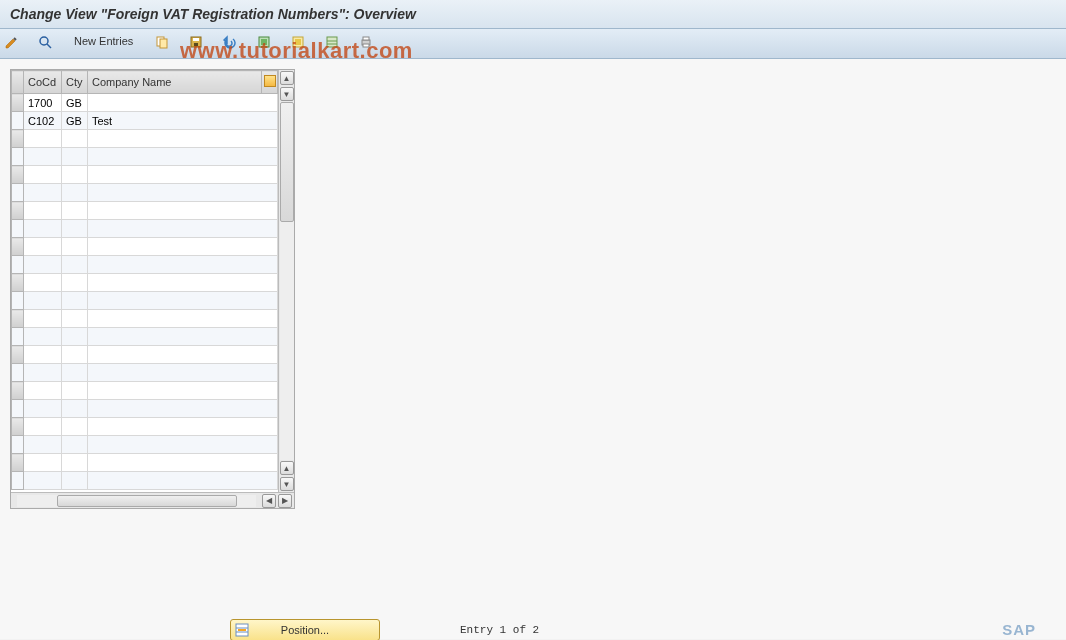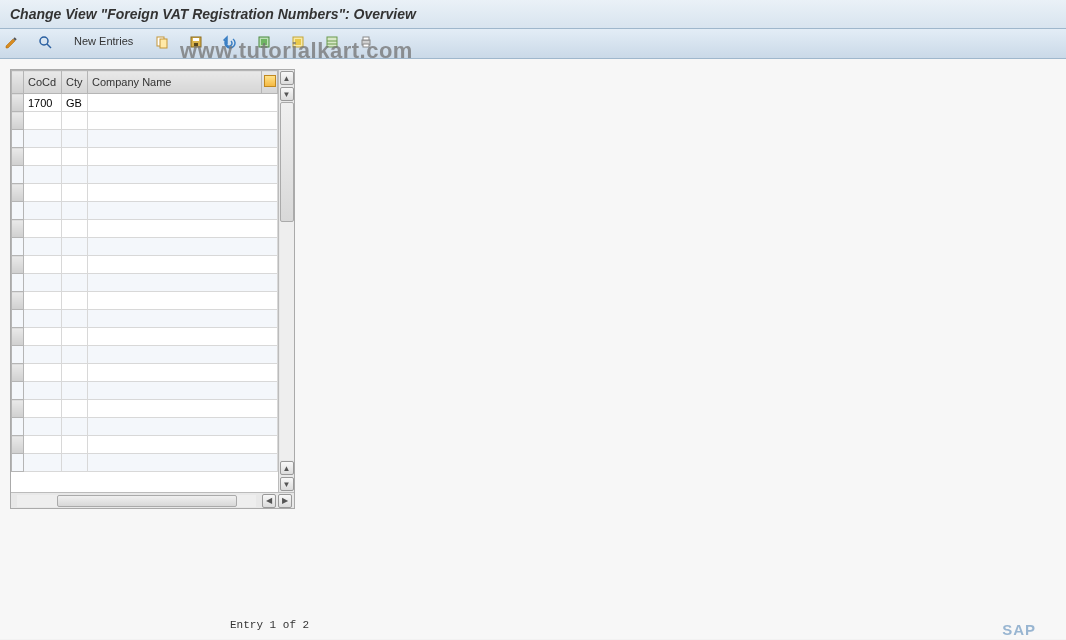--- a/index.html
+++ b/index.html
@@ -44,21 +44,21 @@
       color: #333;
       cursor: pointer;
       padding: 2px 4px;
     }
     .watermark {
       position: absolute;
       top: 38px;
       left: 180px;
       font-size: 22px;
       font-weight: 600;
-      color: #737373;
+      color: #c2410c;
       opacity: 0.75;
       pointer-events: none;
       z-index: 10;
       letter-spacing: 0.5px;
     }
     .content {
       background: #f7f7f7;
       padding: 10px;
       height: calc(100% - 60px);
       position: relative;
@@ -268,20 +268,26 @@
               <th>Company Name</th>
               <th class="config-col"><span class="config-icon"></span></th>
             </tr>
           </thead>
           <tbody id="table-body">
               <tr>
                 <td class="sel-col"></td>
                 <td>1700</td>
                 <td>GB</td>
                 <td colspan="2"></td>
+              </tr>
+              <tr class="alt">
+                <td class="sel-col"></td>
+                <td>C102</td>
+                <td>GB</td>
+                <td colspan="2">Test</td>
               </tr>
               <tr>
                 <td class="sel-col"></td>
                 <td></td>
                 <td></td>
                 <td colspan="2"></td>
               </tr>
               <tr class="alt">
                 <td class="sel-col"></td>
                 <td></td>
@@ -412,17 +418,28 @@
     <div class="hscroll">
       <div class="htrack">
           <div class="hthumb"></div>
         </div>
       <div class="arrow">◀</div>
       <div class="arrow">▶</div>
     </div>
   </div>
 
   <div class="footer-row">
+    <div class="position-btn">
+      <span class="pos-icon">
+        <svg width="14" height="14">
+            <rect x="1" y="1" width="12" height="12" fill="#fff" stroke="#6a8fc0"></rect>
+            <line x1="1" y1="5" x2="13" y2="5" stroke="#6a8fc0"></line>
+            <line x1="1" y1="9" x2="13" y2="9" stroke="#6a8fc0"></line>
+            <rect x="3" y="6" width="8" height="2" fill="#f5a623"></rect>
+          </svg>
+      </span>
+      <span>Position...</span>
+    </div>
     <span class="entry-text">Entry 1 of 2</span>
   </div>
 </div>
 
 <div class="sap-logo">SAP</div>
 
 </body></html>

